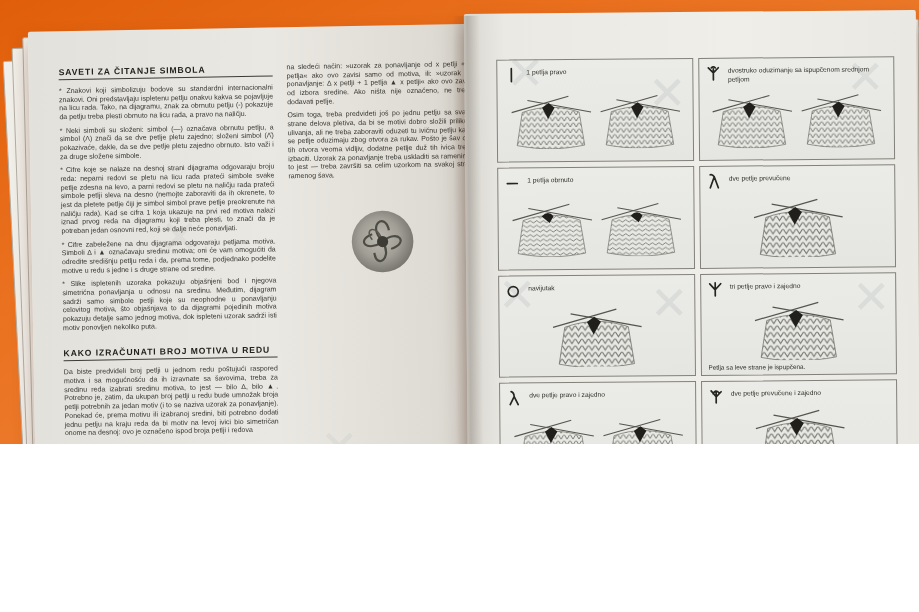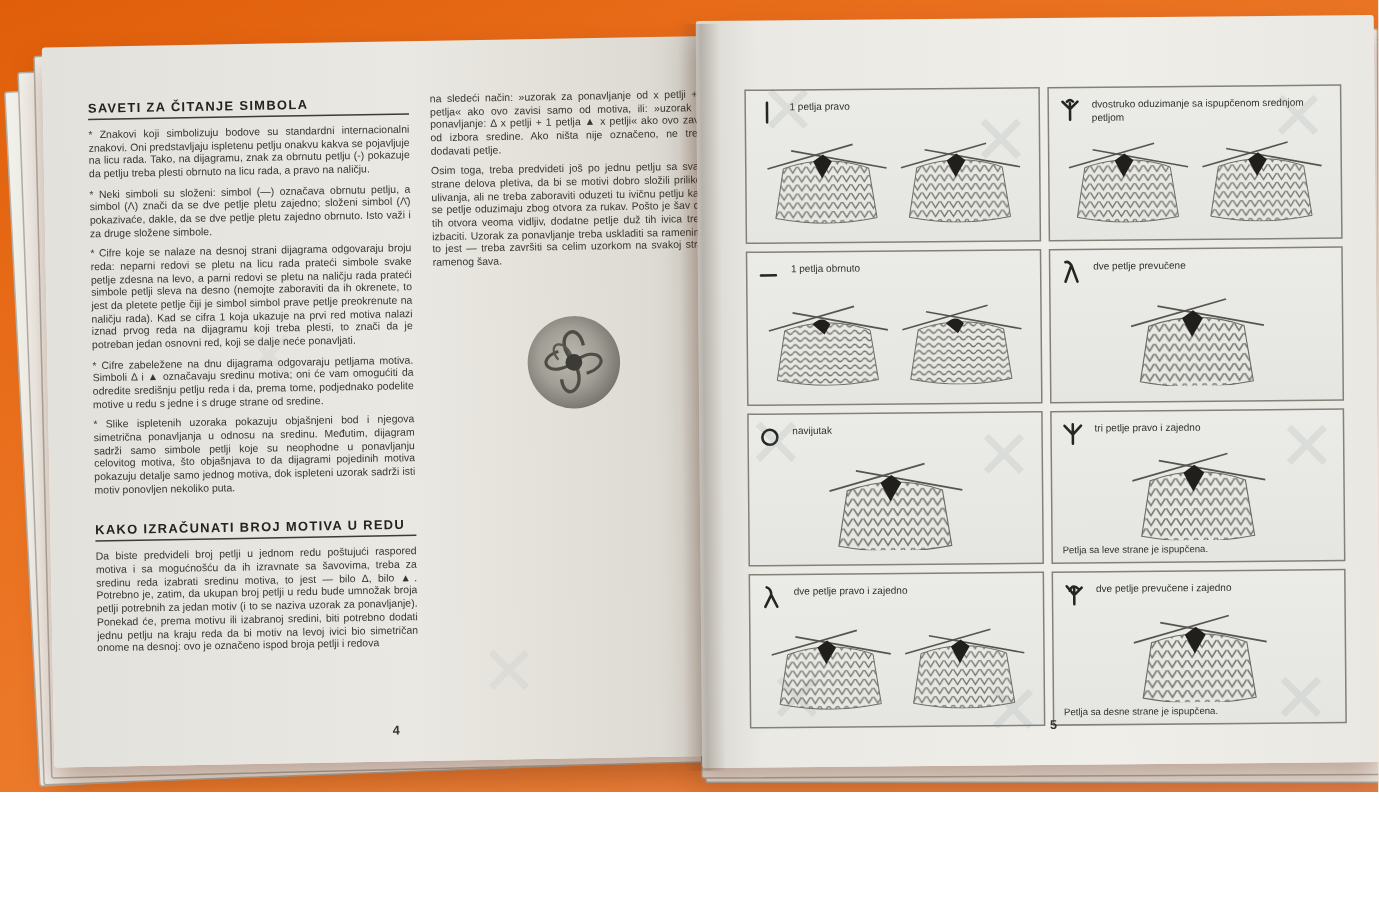--- a/index.html
+++ b/index.html
@@ -1,17 +1,17 @@
 <!DOCTYPE html>
 <html><head>
 <meta charset="utf-8">
 <style>
   html,body{margin:0;padding:0;}
   body{width:919px;height:612px;overflow:hidden;font-family:"Liberation Sans",sans-serif;}
-  .scene{position:relative;width:919px;height:528px;overflow:hidden;
+  .scene{position:relative;width:919px;height:444px;overflow:hidden;
     background:linear-gradient(155deg,#e05e09 0%,#e96f1d 30%,#ec7c2e 62%,#e28048 100%);}
   .book{position:absolute;left:14px;top:4px;width:898px;height:520px;transform:rotate(-0.5deg);}
   
   .edge{position:absolute;background:#f2f0ea;border:1px solid #b2b0a7;border-radius:2px;}
   .le1{left:6px;top:34px;width:430px;height:474px;transform:rotate(-1.6deg);}
   .le2{left:0px;top:44px;width:424px;height:462px;transform:rotate(-2.4deg);}
   .le3{left:14px;top:26px;width:434px;height:480px;transform:rotate(-0.9deg);}
   .re1{left:452px;top:18px;width:452px;height:496px;transform:rotate(0.2deg);}
   .re2{left:456px;top:24px;width:450px;height:494px;transform:rotate(0.5deg);}
   .page{position:absolute;border-radius:2px;}

